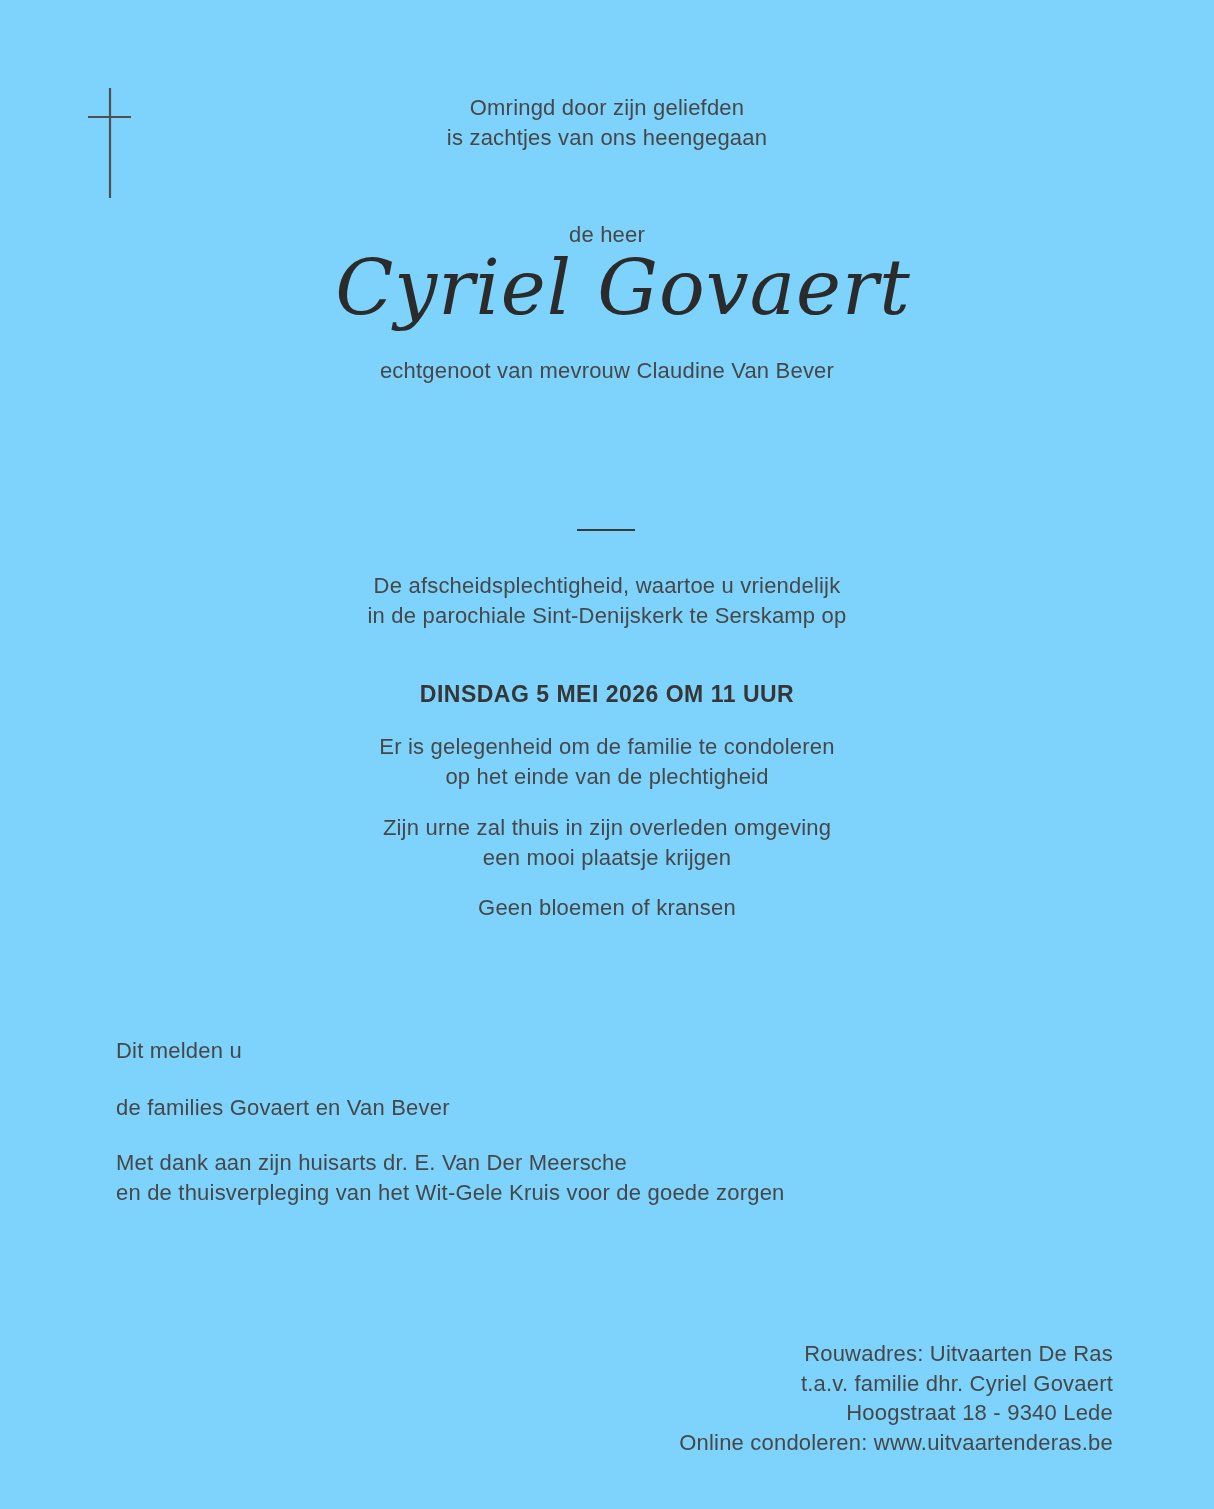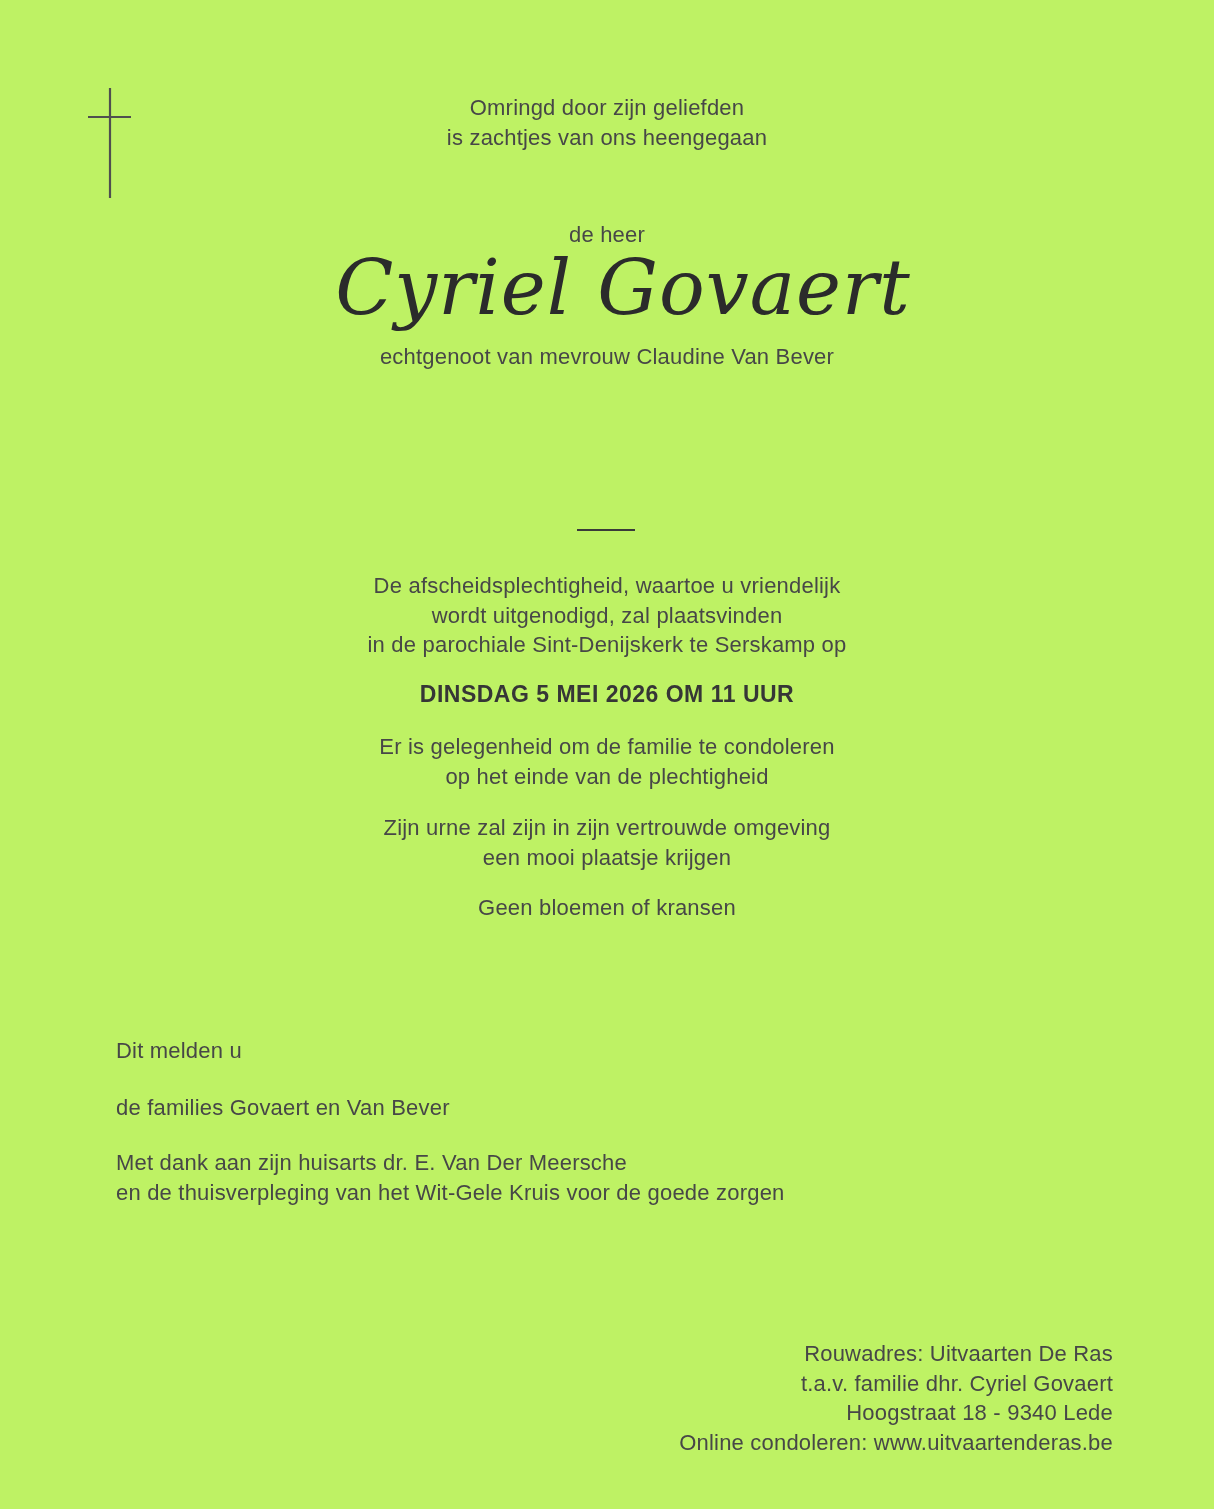--- a/index.html
+++ b/index.html
@@ -1,20 +1,20 @@
 <!DOCTYPE html>
 <html><head>
 <meta charset="utf-8">
 <style>
   html, body { margin: 0; padding: 0; background: #ffffff; }
   .card {
     position: relative;
     width: 1214px;
     height: 1509px;
-    background: #bef264;
+    background: #7dd3fc;
     font-family: "Liberation Sans", sans-serif;
     color: #474747;
     overflow: hidden;
   }
   .line { display: block; }
   .centered {
     position: absolute;
     left: 0;
     width: 1214px;
     text-align: center;
@@ -27,21 +27,21 @@
   .deceased-name {
     top: 238px;
     font-family: "DejaVu Serif", serif;
     font-style: italic;
     font-size: 76px;
     line-height: 100px;
     color: #2b2b2b;
     letter-spacing: 1px;
     margin-left: 16px;
   }
-  .spouse       { top: 342px; }
+  .spouse       { top: 356px; }
   .life-dates   { top: 406px; }
   .invitation   { top: 571px; }
   .ceremony-date {
     top: 680px;
     font-weight: bold;
     font-size: 23px;
     color: #363636;
     letter-spacing: 0.5px;
   }
   .condolence   { top: 732px; }
@@ -103,33 +103,32 @@
 
   <div class="centered deceased-name">Cyriel Govaert</div>
 
   <div class="centered spouse">echtgenoot van mevrouw Claudine Van Bever</div>
 
 
   <div class="divider"></div>
 
   <div class="centered invitation">
     <span class="line">De afscheidsplechtigheid, waartoe u vriendelijk</span>
-    <span class="line">wordt uitgenodigd, zal plaatsvinden</span>
     <span class="line">in de parochiale Sint-Denijskerk te Serskamp op</span>
   </div>
 
   <div class="centered ceremony-date">DINSDAG 5 MEI 2026 OM 11 UUR</div>
 
   <div class="centered condolence">
     <span class="line">Er is gelegenheid om de familie te condoleren</span>
     <span class="line">op het einde van de plechtigheid</span>
   </div>
 
   <div class="centered urn">
-    <span class="line">Zijn urne zal zijn in zijn vertrouwde omgeving</span>
+    <span class="line">Zijn urne zal thuis in zijn overleden omgeving</span>
     <span class="line">een mooi plaatsje krijgen</span>
   </div>
 
   <div class="centered flowers">Geen bloemen of kransen</div>
 
   <div class="announcers">
     <span class="line">Dit melden u</span>
     <span class="line gap-1">de families Govaert en Van Bever</span>
     <span class="line gap-2">Met dank aan zijn huisarts dr. E. Van Der Meersche</span>
     <span class="line">en de thuisverpleging van het Wit-Gele Kruis voor de goede zorgen</span>

